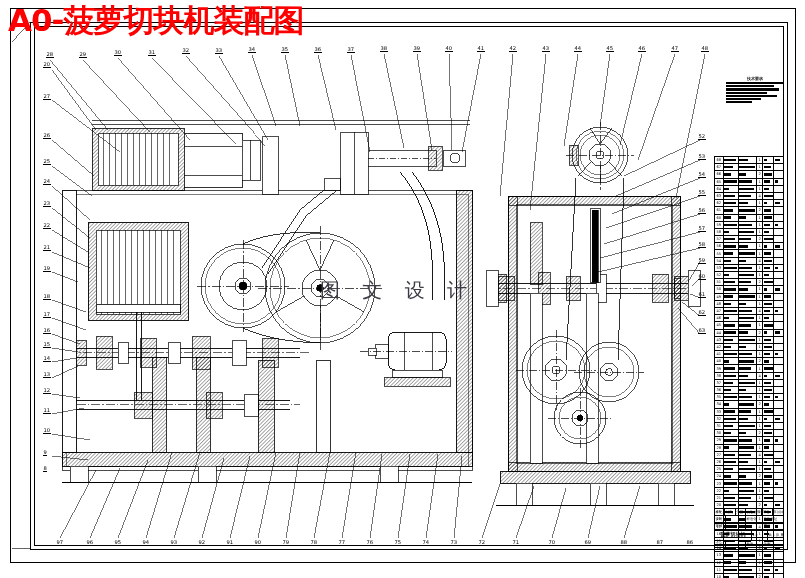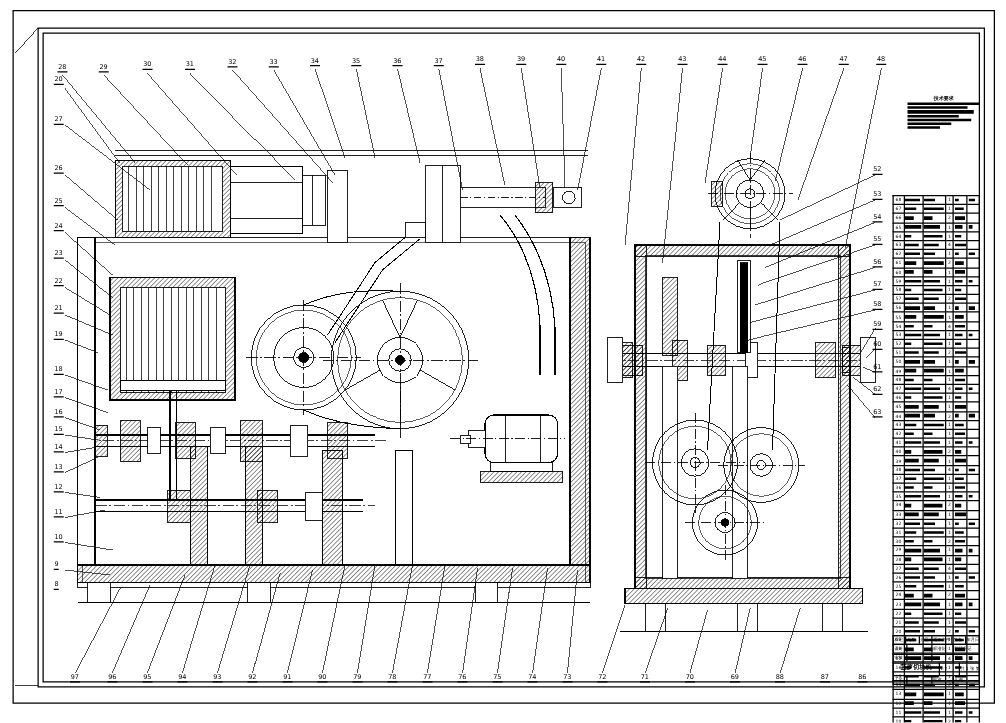--- a/index.html
+++ b/index.html
@@ -71,21 +71,23 @@
 </style>
 </head>
 <body>
 
 <div id="stage">
 
   <div class="sheet-outer"></div>
   <div class="sheet-inner"></div>
   <div class="sheet-inner2"></div>
 
-
+  <div id="title">A0-菠萝切块机装配图</div>
+
+  <div id="watermark">图 文 设 计</div>
 
   <svg id="draw" viewBox="0 0 805 578" xmlns="http://www.w3.org/2000/svg">
     <defs>
       <pattern id="hatchR" width="4" height="4" patternTransform="rotate(45)" patternUnits="userSpaceOnUse">
         <line x1="0" y1="0" x2="0" y2="4" stroke="#000" stroke-width="0.7"></line>
       </pattern>
       <pattern id="hatchL" width="4" height="4" patternTransform="rotate(-45)" patternUnits="userSpaceOnUse">
         <line x1="0" y1="0" x2="0" y2="4" stroke="#000" stroke-width="0.7"></line>
       </pattern>
       <pattern id="hatchD" width="2.6" height="2.6" patternTransform="rotate(45)" patternUnits="userSpaceOnUse">

